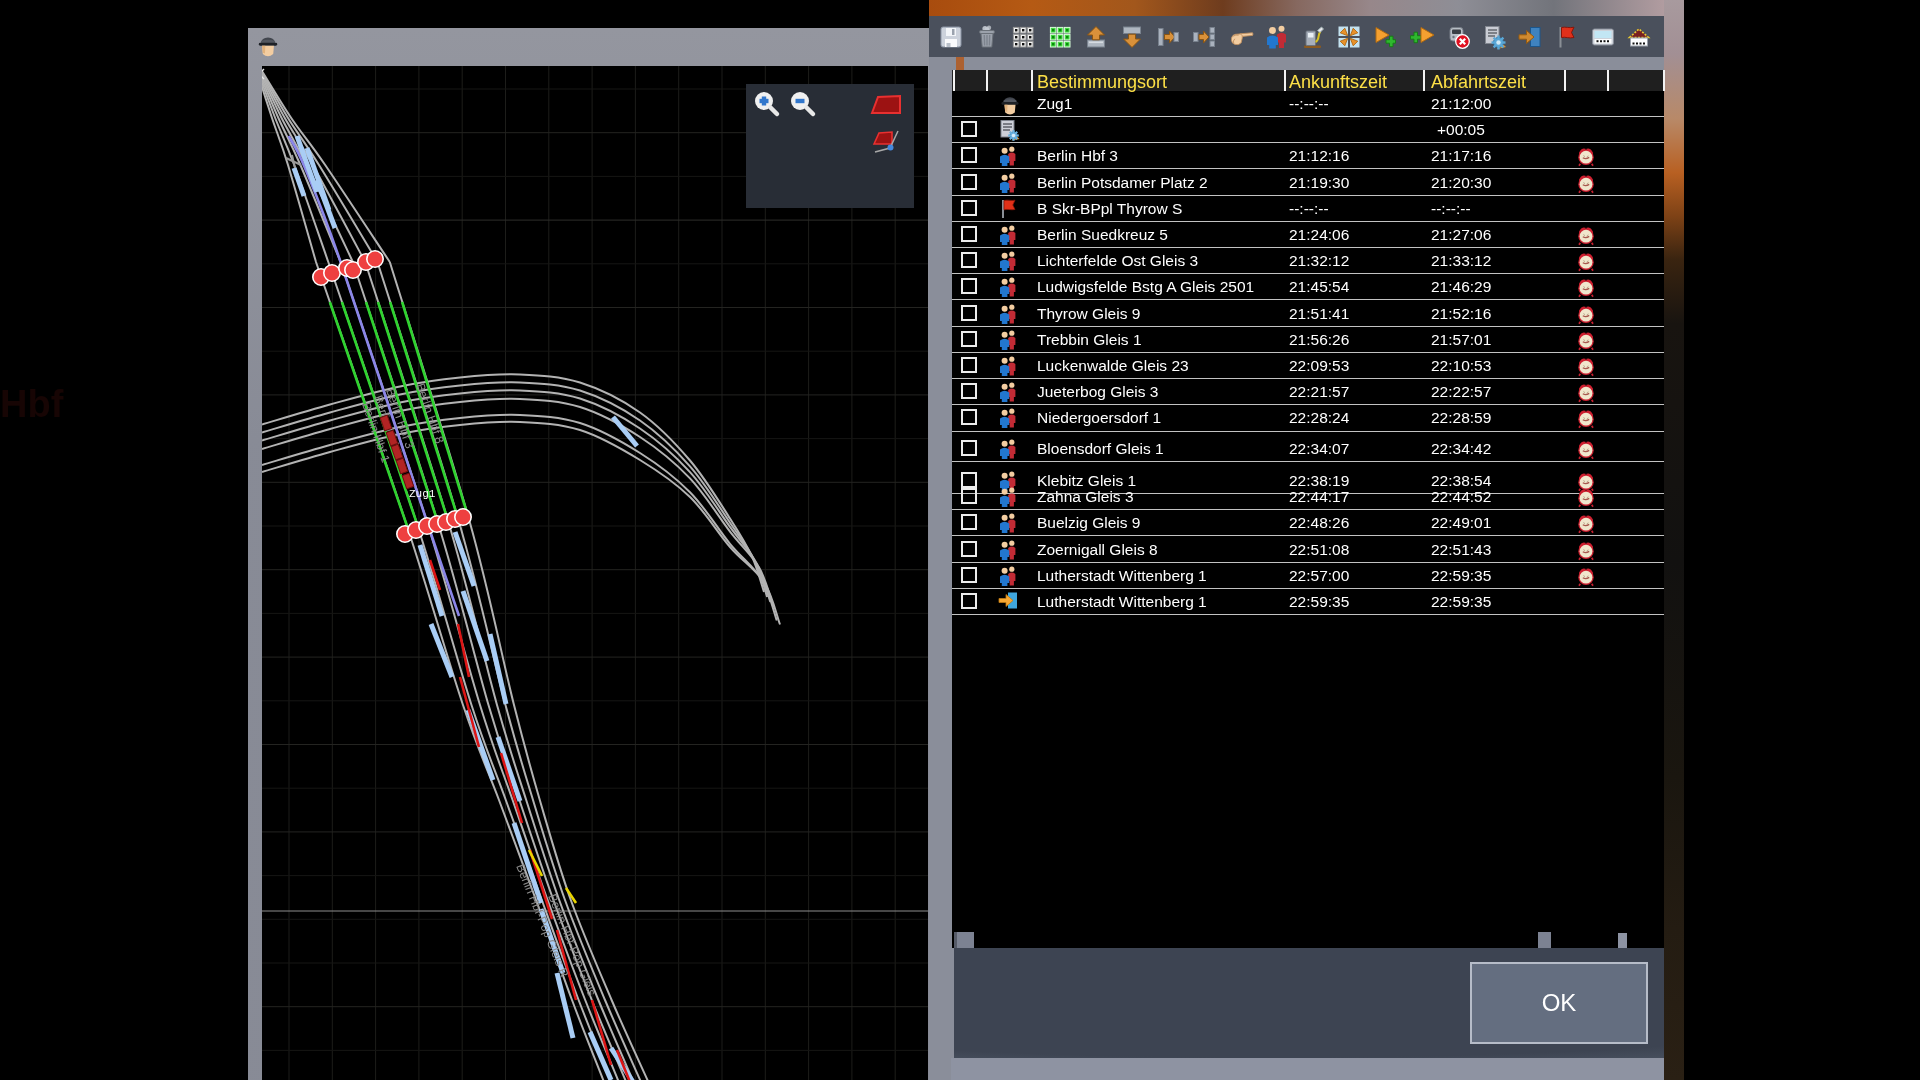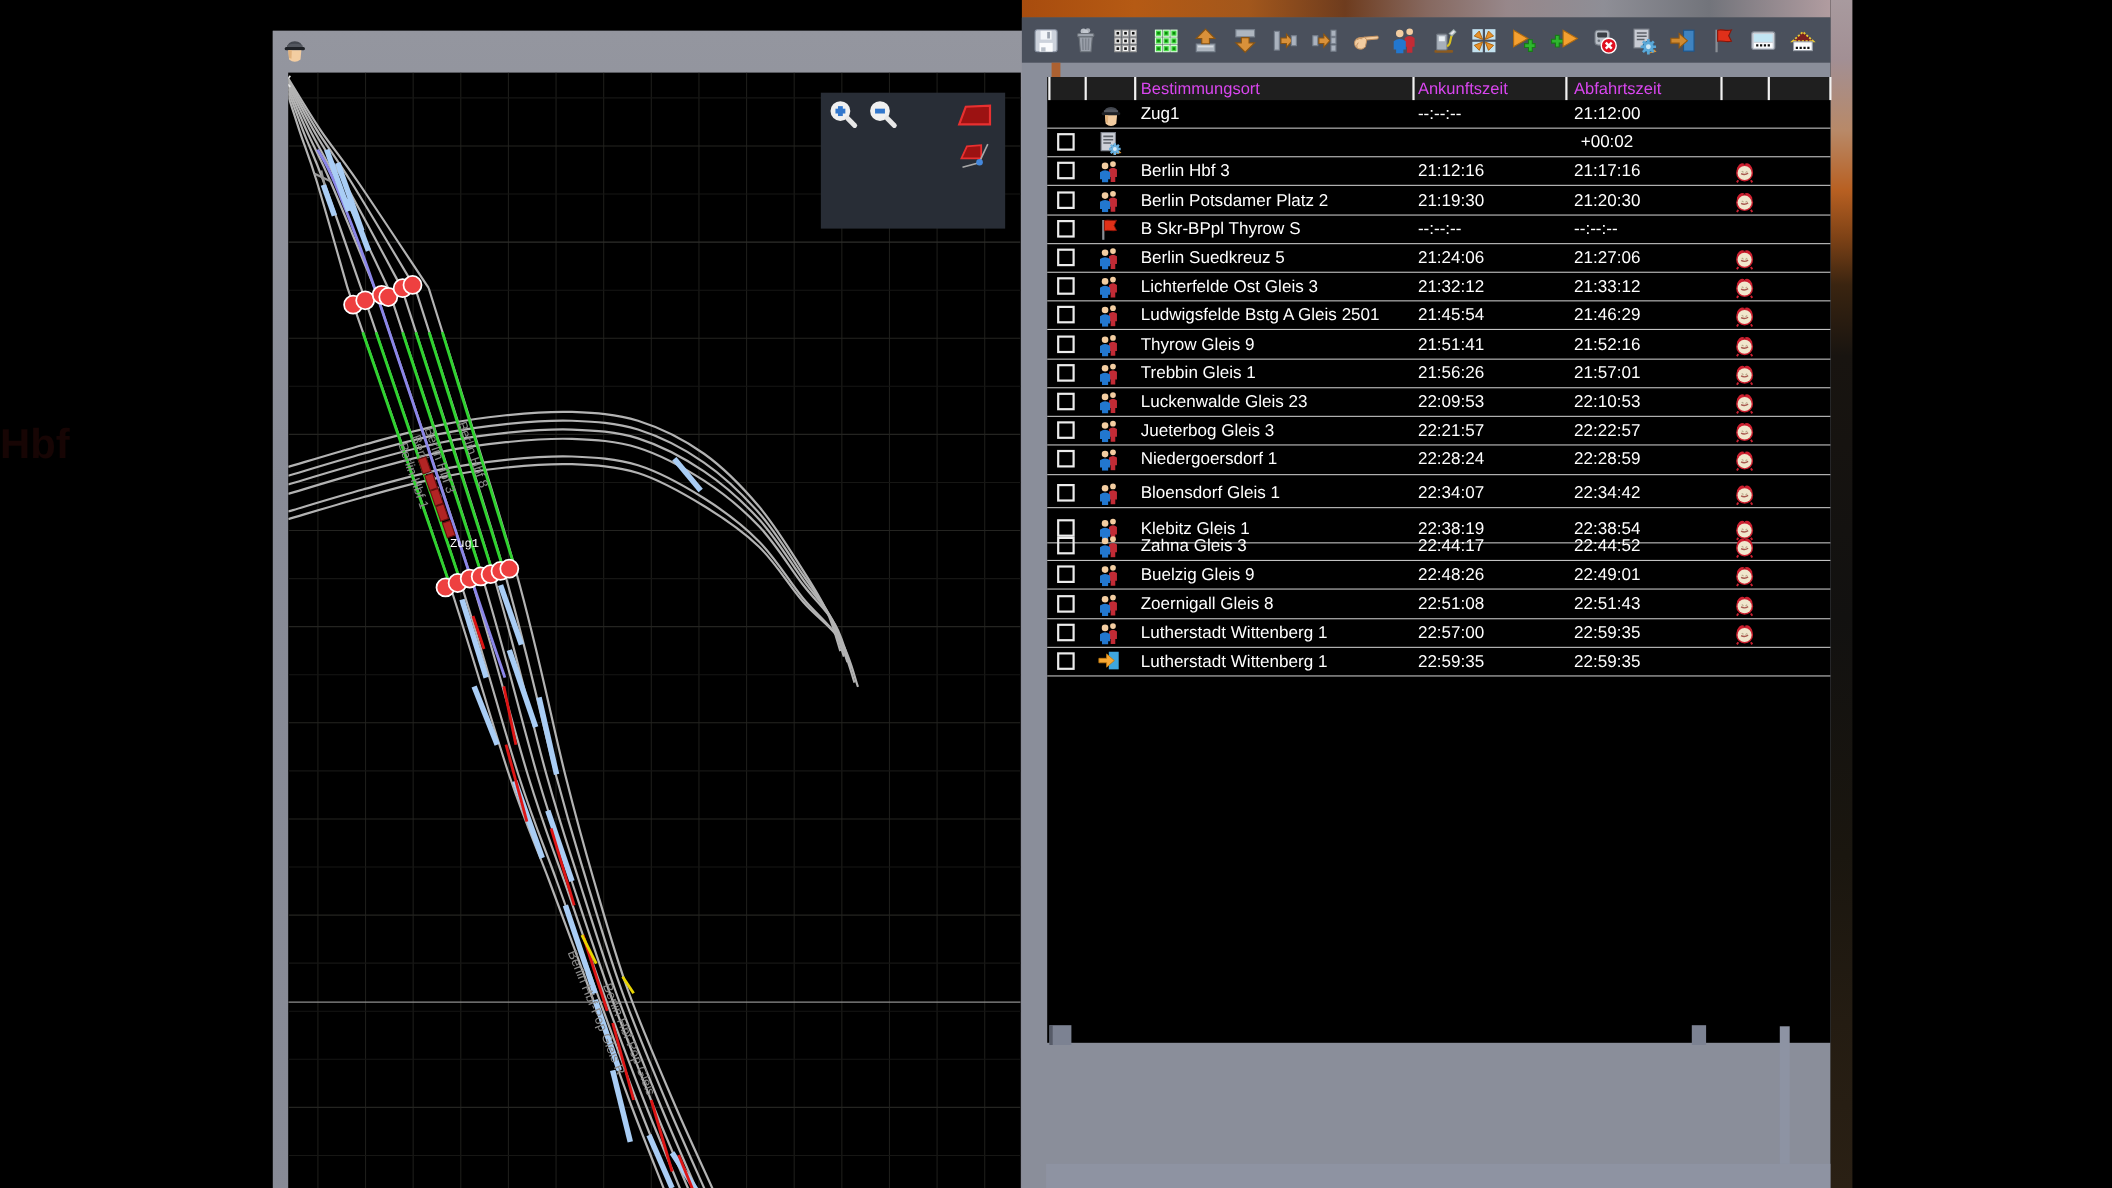--- a/index.html
+++ b/index.html
@@ -5,21 +5,21 @@
 .abs{position:absolute}
 #mapwin{position:absolute;left:248px;top:28px;width:684px;height:1052px;background:linear-gradient(180deg,#94969f,#85889414 40%),#888b96}
 #mapview{position:absolute;left:14px;top:38px;width:666px;height:1014px;background:#000;overflow:hidden}
 #ddown{position:absolute;left:46px;top:12px;width:450px;height:24px;background:#060606;border:1px solid #c8cad2}
 #ddown span{color:#fff;font-size:15.5px;line-height:22px;padding-left:4px;display:inline-block}
 #ddarr{position:absolute;right:1px;top:1px;width:18px;height:20px;background:#2e3a5e;border:1px solid #cdd1da}
 #tabwin{position:absolute;left:929px;top:16px;width:735px;height:1064px;background:#8a8e9a}
 #tbar{position:absolute;left:0;top:0;width:735px;height:41px;background:#4a505c}
 #tblack{position:absolute;left:23px;top:54px;width:712px;height:878px;background:#000}
 #thead{position:absolute;left:0;top:0;width:712px;height:21px;background:#1f1f1f}
-.hl{color:#d946ef;font-size:15px}
+.hl{color:#fde047;font-size:18px}
 .trow{position:absolute;left:0;width:712px;height:26.2px;border-bottom:1.3px solid #c2c2c2}
 .cb{position:absolute;left:9px;top:4px;width:16px;height:16px;border:2px solid #ececec}
 .ric{position:absolute;left:46px;top:2px}
 .nm{position:absolute;left:85px;top:4px;color:#fff;font-size:15.5px;white-space:nowrap}
 .t1{position:absolute;left:337px;top:4px;color:#fff;font-size:15.5px}
 .t2{position:absolute;top:4px;color:#fff;font-size:15.5px}
 .al{position:absolute;left:624px;top:3px}
 #okpanel{position:absolute;left:25px;top:932px;width:710px;height:110px;background:#3d4452}
 #okbtn{position:absolute;right:16px;top:14px;width:178px;height:82px;background:#646e80;border:2px solid #b6bcc8;color:#fff;font-size:24px;text-align:center;line-height:78px}
 #bstrip{position:absolute;left:22px;top:1042px;width:713px;height:22px;background:#8e93a2}
@@ -413,21 +413,21 @@
             <path d="M13.5 21.5 L17.5 16 L21.5 20 Z" fill="#e8982a"></path>
             <circle cx="15.5" cy="16.5" r="3.6" fill="#6cb2e0" stroke="#2a6a98" stroke-width="1"></circle>
             <g stroke="#6cb2e0" stroke-width="2.2">
               <line x1="15.5" y1="11.2" x2="15.5" y2="21.8"></line>
               <line x1="10.2" y1="16.5" x2="20.8" y2="16.5"></line>
               <line x1="11.8" y1="12.8" x2="19.2" y2="20.2"></line>
               <line x1="19.2" y1="12.8" x2="11.8" y2="20.2"></line>
             </g>
             <circle cx="15.5" cy="16.5" r="1.8" fill="#d8ecf8"></circle>
           </svg></span>
-        <span class="t2" style="left:485px">+00:02</span>
+        <span class="t2" style="left:485px">+00:05</span>
       </div>
       <div class="trow" style="top:73.2px">
         <span class="cb"></span>
         <span class="ric"><svg width="20" height="21" viewBox="0 0 20 21" style="">
             <circle cx="13.8" cy="4.2" r="2.6" fill="#f3cda1"></circle>
             <path d="M10.2 9 Q13.8 6.2 17.4 9 L17.4 16 L15.9 16 L15.9 20.5 L11.7 20.5 L11.7 16 L10.2 16 Z" fill="#c22b35"></path>
             <circle cx="6.6" cy="5.8" r="3" fill="#f3cda1"></circle>
             <path d="M2 11.5 Q6.6 8 11.2 11.5 L11.2 18 L9.4 18 L9.4 21 L3.8 21 L3.8 18 L2 18 Z" fill="#2277cf"></path>
           </svg></span>
         <span class="nm">Berlin Hbf 3</span>
@@ -791,14 +791,18 @@
             <path d="M1 7.5 L8 7.5 L8 3.5 L15 9.5 L8 15.5 L8 11.5 L1 11.5 Z" fill="#f7a833" stroke="#c07a10" stroke-width="0.8"></path>
           </svg></span>
         <span class="nm">Lutherstadt Wittenberg 1</span>
         <span class="t1">22:59:35</span>
         <span class="t2" style="left:479px">22:59:35</span>
       </div>
  </div>
  <div class="abs" style="left:25px;top:916px;width:20px;height:18px;background:#7c8292;border-left:3px solid #565b68"></div>
  <div class="abs" style="left:689px;top:917px;width:9px;height:163px;background:#8d93a3"></div>
     <div class="abs" style="left:609px;top:916px;width:13px;height:18px;background:#7c8292"></div>
+ <div id="okpanel">
+   <div style="position:absolute;left:0;bottom:0;width:100%;height:40px;background:radial-gradient(135% 170% at 45% 0%,#3d4452 58%,#4c5564 80%)"></div>
+   <div id="okbtn">OK</div>
+ </div>
  <div id="bstrip"></div>
 </div>
 
 </body></html>

